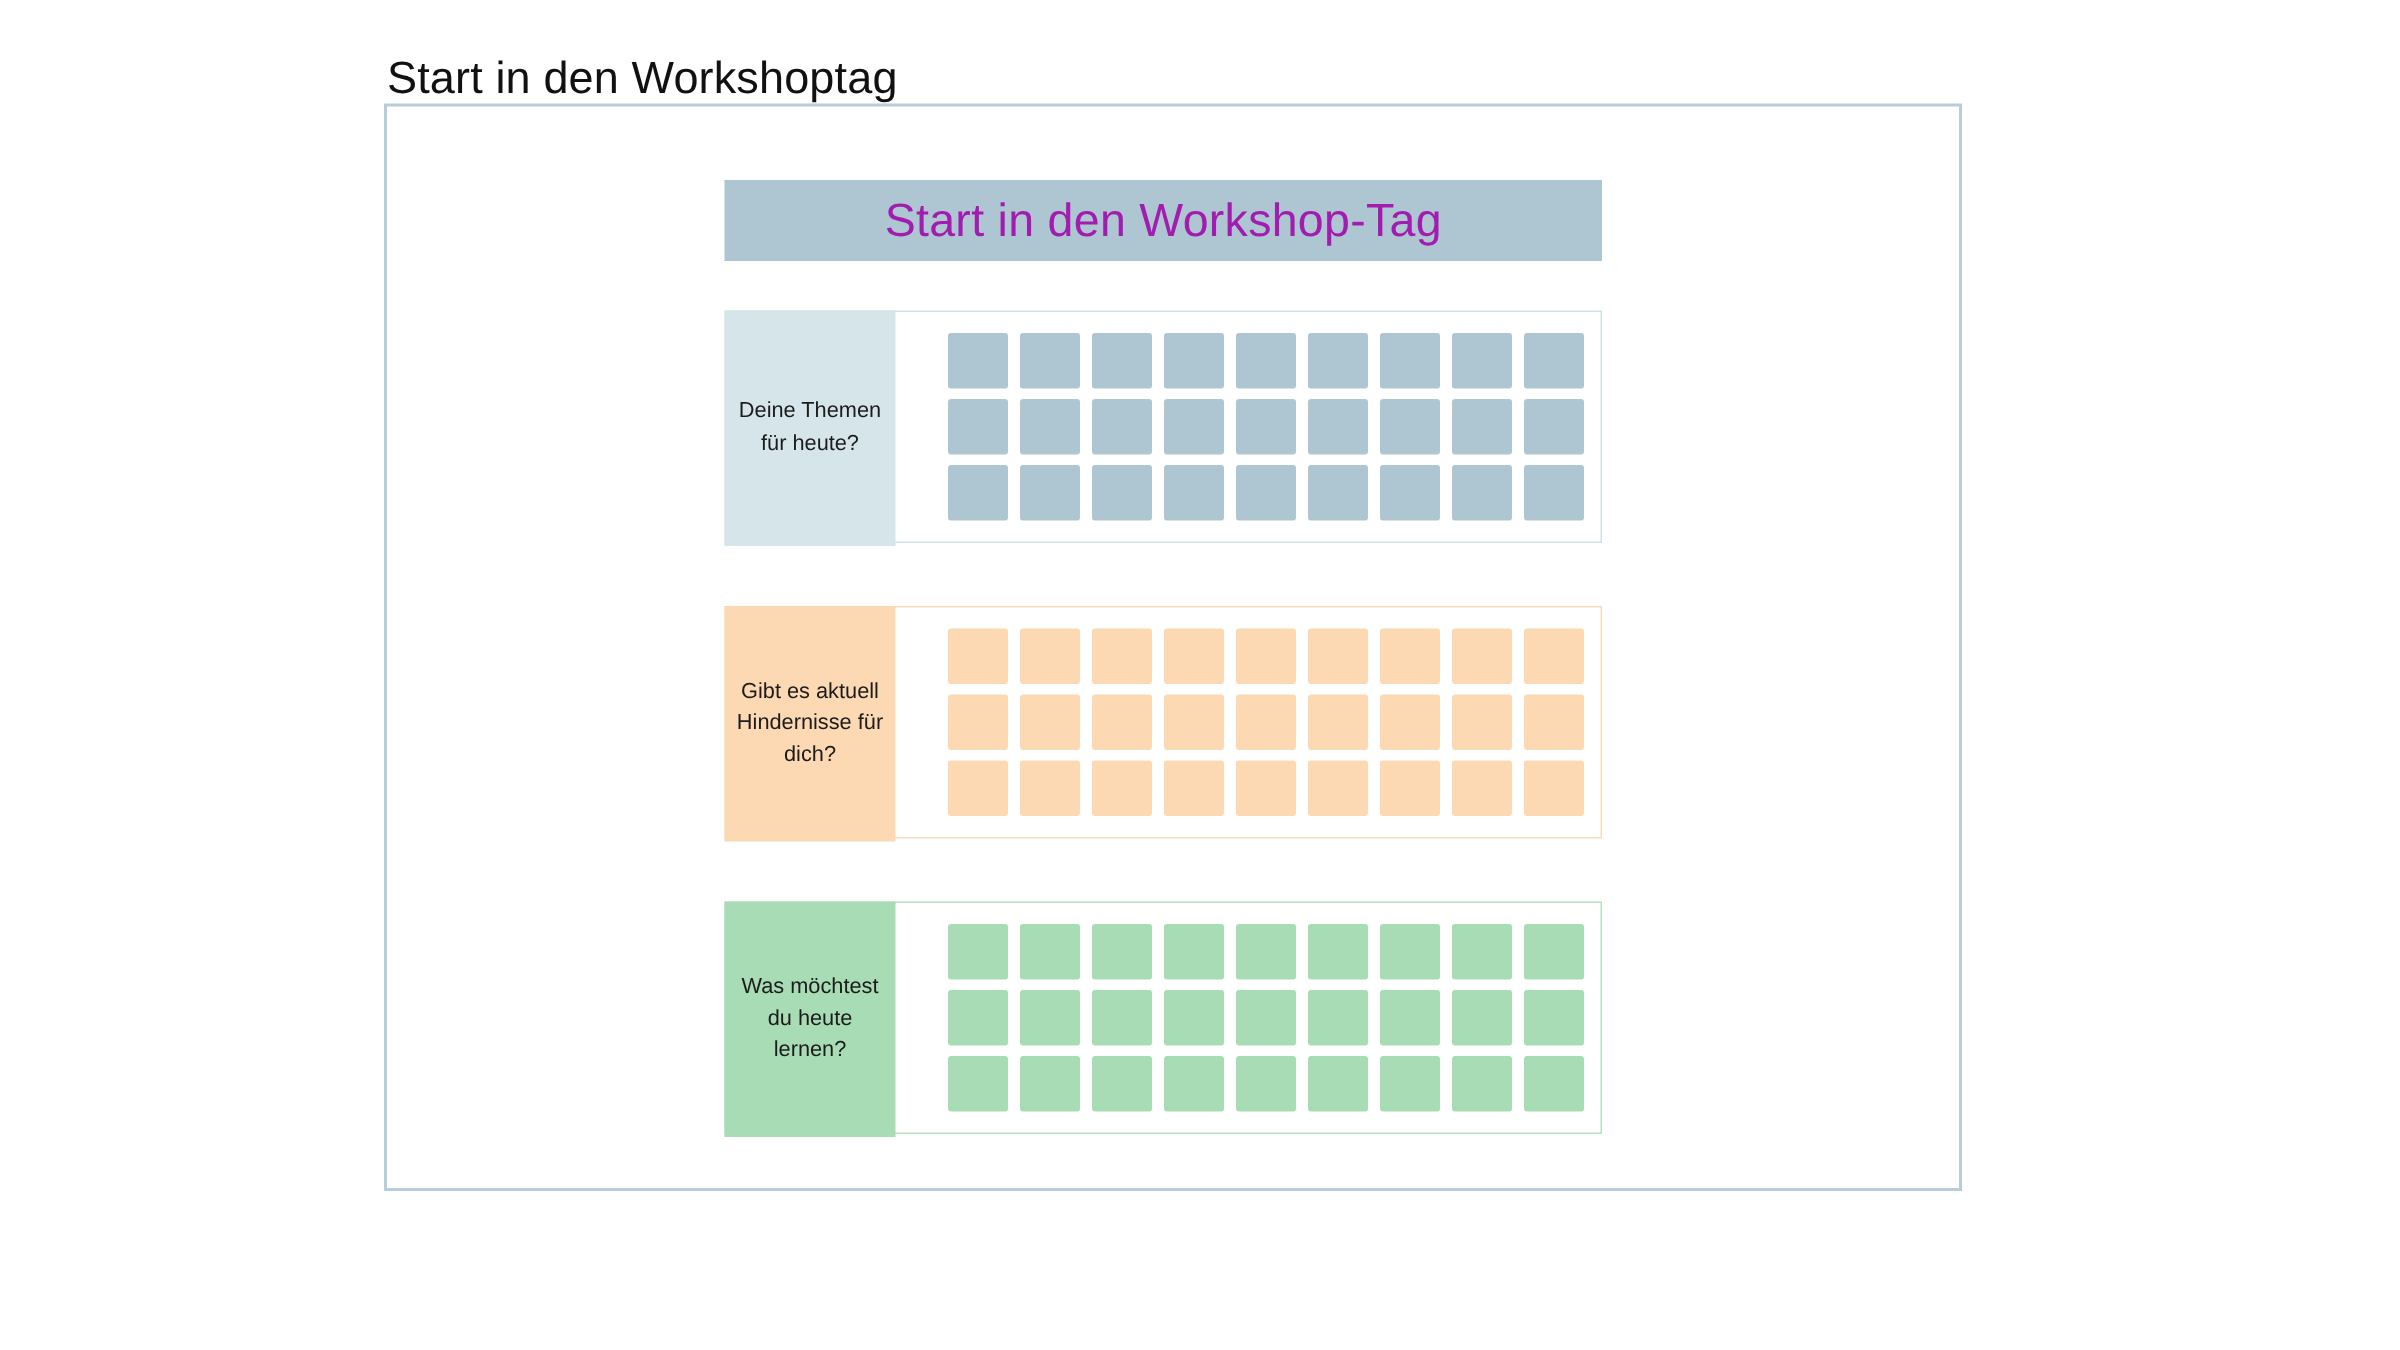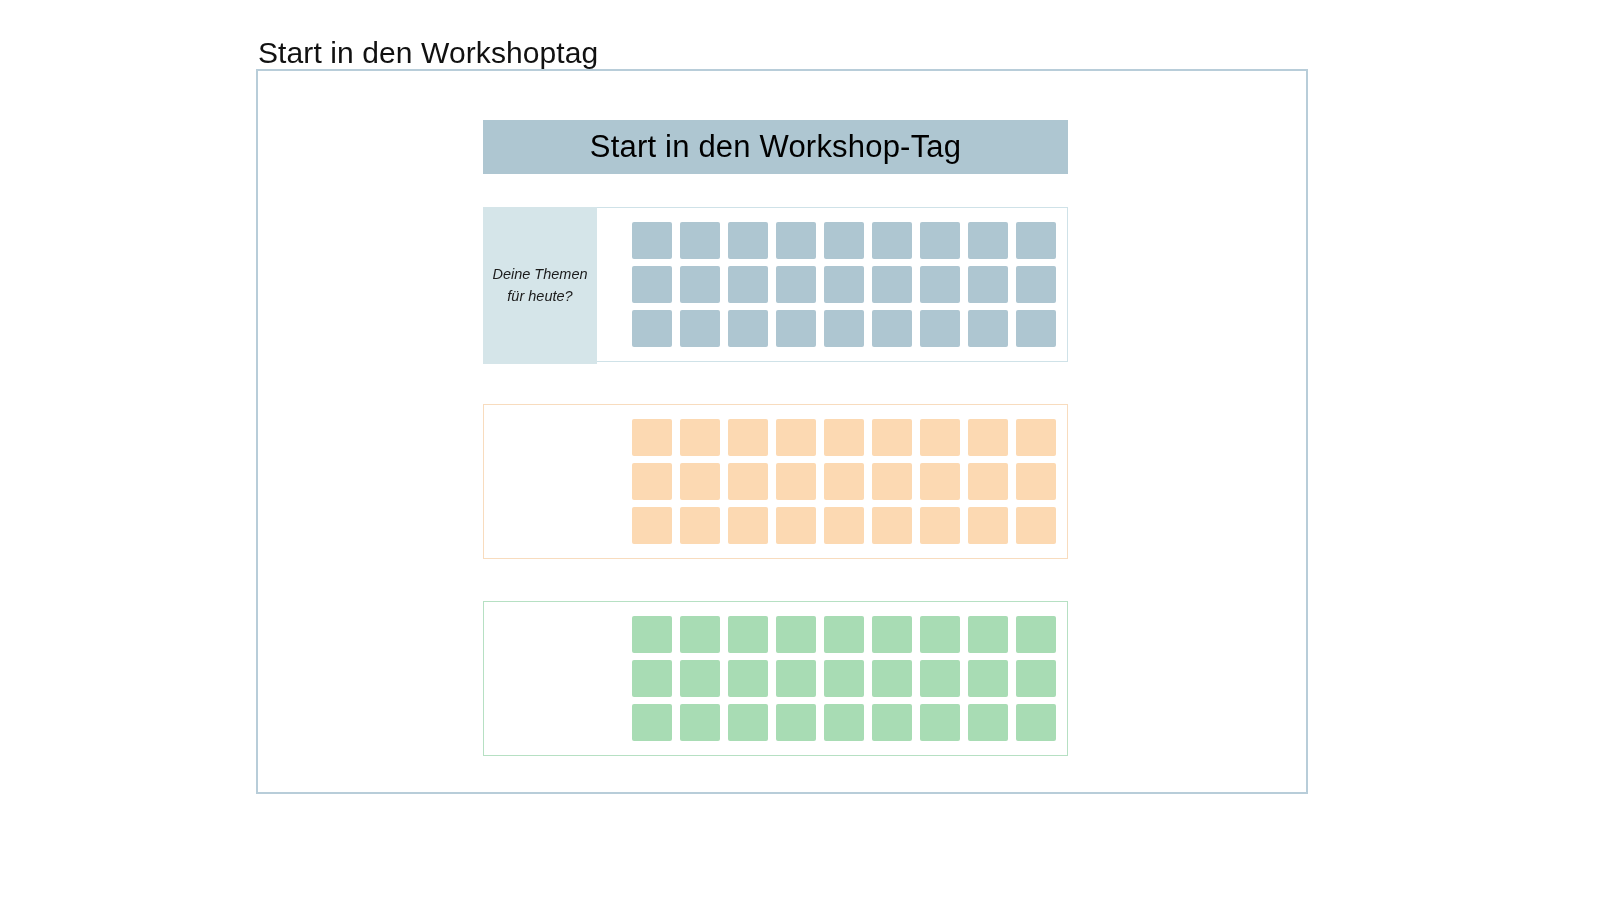--- a/index.html
+++ b/index.html
@@ -49,21 +49,21 @@
     width: 585px;
     height: 54px;
     background: #aec6d1;
     display: flex;
     align-items: center;
     justify-content: center;
     box-sizing: border-box;
   }
   #banner-text {
     font-size: 31px;
-    color: #000000;
+    color: #a21caf;
     letter-spacing: 0.2px;
     white-space: nowrap;
   }
 
   .section {
     position: relative;
     width: 585px;
     height: 155px;
     box-sizing: border-box;
     background: #ffffff;
@@ -85,21 +85,20 @@
     justify-content: center;
     box-sizing: border-box;
     padding: 0 6px;
   }
   .section-label span {
     font-size: 14.5px;
     line-height: 1.45;
     color: #1c1c1c;
     text-align: center;
     display: block;
-    font-style: italic;
   }
   .label-blue   { background: #d5e5e9; }
   .label-orange { background: #fcd9b2; }
   .label-green  { background: #a8dcb4; }
 
   .notes-area {
     margin-left: 114px;
     flex: 1;
     display: flex;
     flex-direction: column;
@@ -172,20 +171,23 @@
           <div class="note note-blue"></div>
           <div class="note note-blue"></div>
           <div class="note note-blue"></div>
           <div class="note note-blue"></div>
           <div class="note note-blue"></div>
         </div>
       </div>
     </div>
 
     <div class="section section-orange">
+      <div class="section-label label-orange">
+        <span>Gibt es aktuell Hindernisse für dich?</span>
+      </div>
       <div class="notes-area">
         <div class="note-row">
           <div class="note note-orange"></div>
           <div class="note note-orange"></div>
           <div class="note note-orange"></div>
           <div class="note note-orange"></div>
           <div class="note note-orange"></div>
           <div class="note note-orange"></div>
           <div class="note note-orange"></div>
           <div class="note note-orange"></div>
@@ -210,20 +212,23 @@
           <div class="note note-orange"></div>
           <div class="note note-orange"></div>
           <div class="note note-orange"></div>
           <div class="note note-orange"></div>
           <div class="note note-orange"></div>
         </div>
       </div>
     </div>
 
     <div class="section section-green">
+      <div class="section-label label-green">
+        <span>Was möchtest du heute lernen?</span>
+      </div>
       <div class="notes-area">
         <div class="note-row">
           <div class="note note-green"></div>
           <div class="note note-green"></div>
           <div class="note note-green"></div>
           <div class="note note-green"></div>
           <div class="note note-green"></div>
           <div class="note note-green"></div>
           <div class="note note-green"></div>
           <div class="note note-green"></div>

